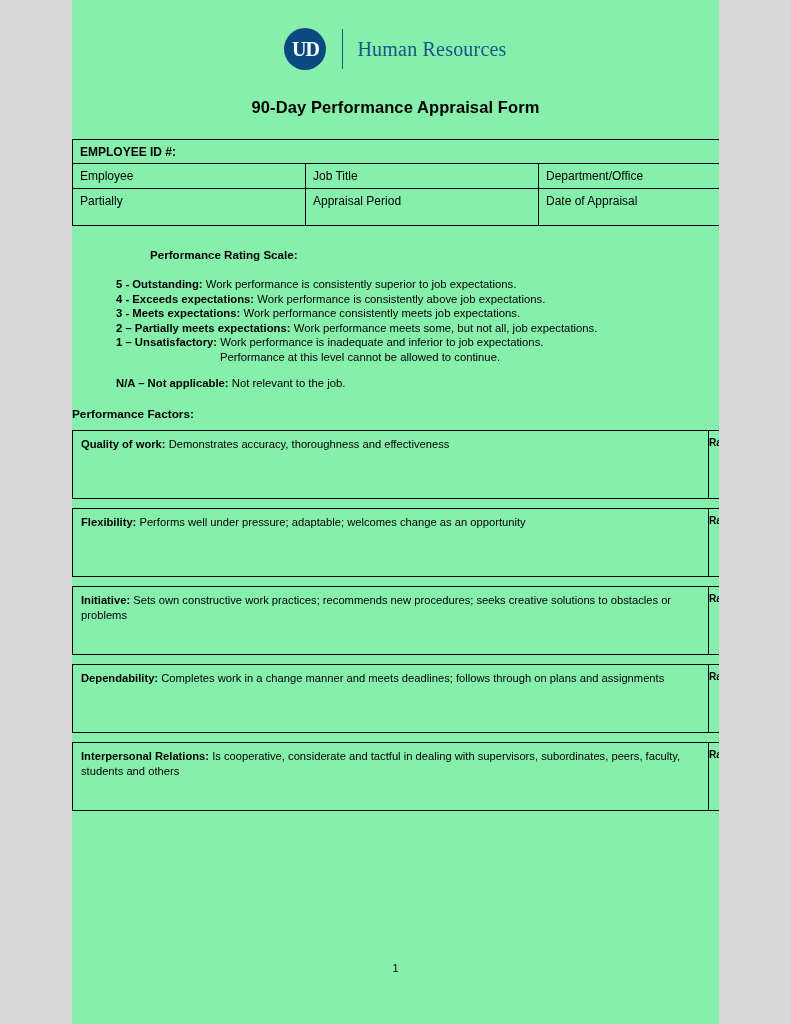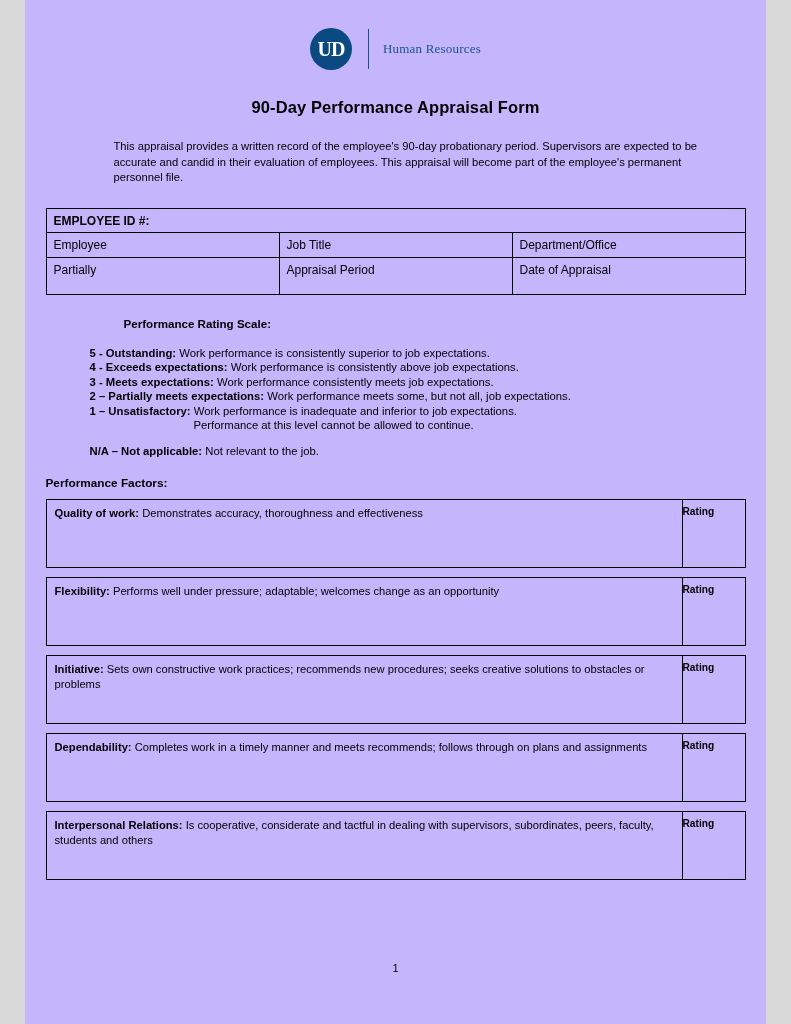--- a/index.html
+++ b/index.html
@@ -6,23 +6,23 @@
     margin: 0;
     padding: 0;
     background: #d8d8d8;
   }
   body {
     font-family: "Liberation Sans", sans-serif;
     -webkit-font-smoothing: antialiased;
   }
   .page {
     position: relative;
-    width: 741px;
+    width: 647px;
     height: 1024px;
-    background: #c4b5fd;
+    background: #86efac;
     margin: 0 auto;
     overflow: hidden;
     box-sizing: border-box;
   }
 
   
   .logo-row {
     display: flex;
     align-items: center;
     justify-content: center;
@@ -44,21 +44,21 @@
     letter-spacing: -1px;
   }
   .logo-divider {
     width: 1px;
     height: 40px;
     background: #17548a;
     margin: 0 14px 0 16px;
   }
   .logo-text {
     color: #17548a;
-    font-size: 13px;
+    font-size: 20px;
     font-family: "Liberation Serif", serif;
     letter-spacing: 0.2px;
   }
 
   
   .doc-title {
     text-align: center;
     font-size: 16.5px;
     font-weight: bold;
     margin-top: 26px;
@@ -183,21 +183,20 @@
 <div class="page">
 
   <div class="logo-row">
     <div class="ud-mark">UD</div>
     <div class="logo-divider"></div>
     <div class="logo-text">Human Resources</div>
   </div>
 
   <div class="doc-title">90-Day Performance Appraisal Form</div>
 
-  <div class="intro">This appraisal provides a written record of the employee's 90-day probationary period. Supervisors are expected to be accurate and candid in their evaluation of employees.  This appraisal will become part of the employee's permanent personnel file.</div>
 
   <table class="emp-table">
     <tbody>
       <tr>
         <td class="idcell" colspan="3">EMPLOYEE ID #:</td>
       </tr>
       <tr>
         <td>Employee</td>
         <td>Job Title</td>
         <td>Department/Office</td>
@@ -262,21 +261,21 @@
     <div class="factor-main">
       <b>Initiative:</b>
       <span>Sets own constructive work practices; recommends new procedures; seeks creative solutions to obstacles or problems</span>
     </div>
     <div class="factor-rating">Rating</div>
   </div>
 
   <div class="factor">
     <div class="factor-main">
       <b>Dependability:</b>
-      <span>Completes work in a timely manner and meets recommends; follows through on plans and assignments</span>
+      <span>Completes work in a change manner and meets deadlines; follows through on plans and assignments</span>
     </div>
     <div class="factor-rating">Rating</div>
   </div>
 
   <div class="factor">
     <div class="factor-main">
       <b>Interpersonal Relations:</b>
       <span>Is cooperative, considerate and tactful in dealing with supervisors, subordinates, peers, faculty, students and others</span>
     </div>
     <div class="factor-rating">Rating</div>

